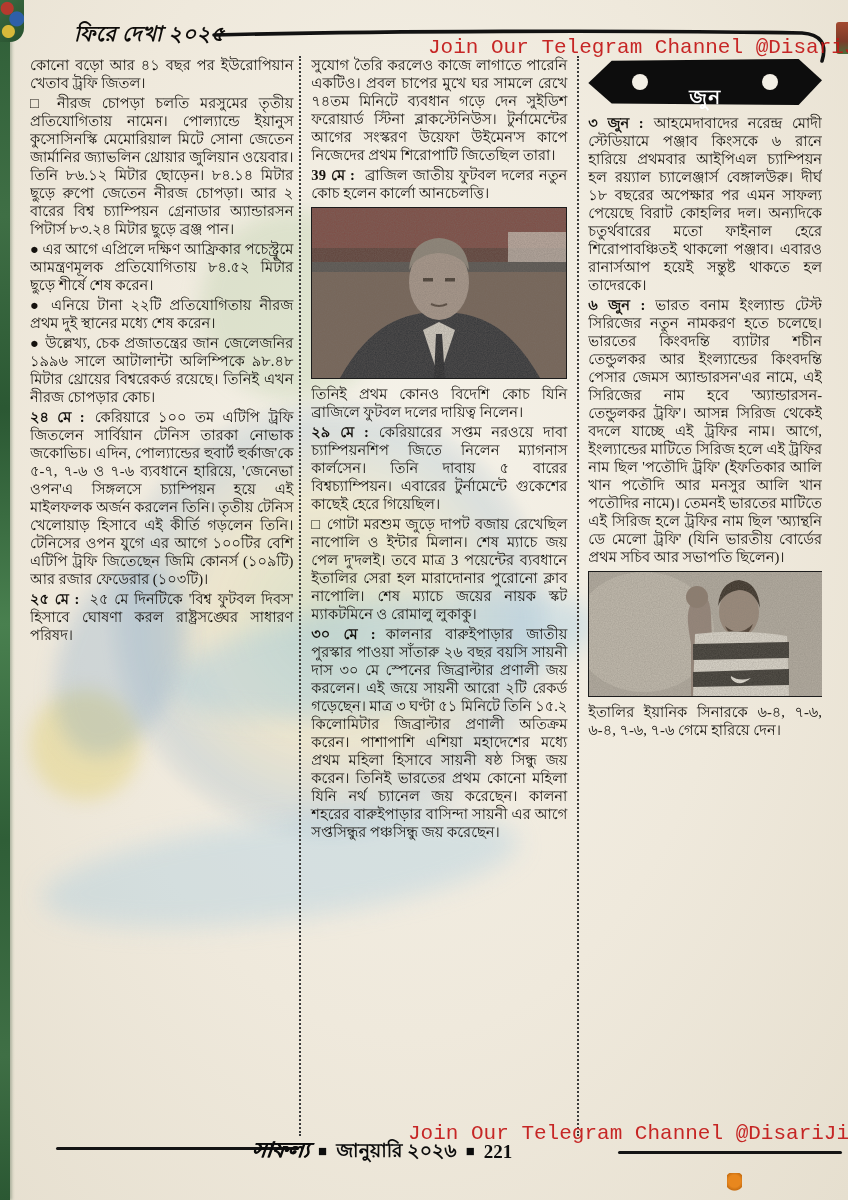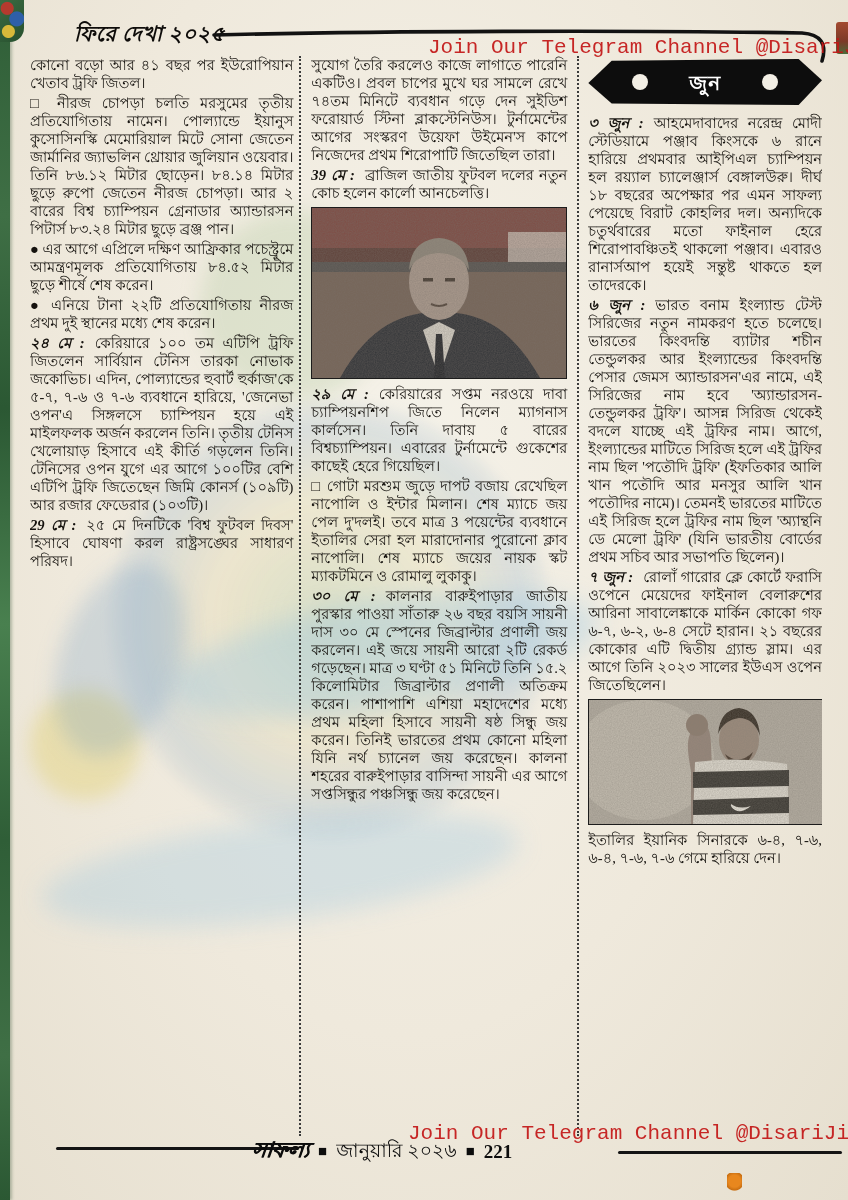--- a/index.html
+++ b/index.html
@@ -44,45 +44,45 @@
   .header-rule{position:absolute;left:212px;top:24px;z-index:8;}
   .telegram{position:absolute;z-index:30;color:#c31616;font-size:21px;
     font-family:Liberation Mono, monospace;white-space:nowrap;opacity:.92;}
   .telegram.top{left:428px;top:36px;}
   .telegram.bottom{left:408px;top:1122px;}
   
   .columns{position:absolute;left:30px;top:56px;width:792px;height:1080px;z-index:5;display:flex;}
   .col{overflow:hidden;}
   .col p{margin:0 0 2px 0;text-align:justify;font-size:14.6px;line-height:18px;
     font-family:"Liberation Serif","DejaVu Sans",serif;}
-  .col p .pfx{font-weight:bold;margin-right:10px;font-style:italic;}
+  .col p .pfx{font-weight:bold;margin-right:10px;}
   .col1{width:284px;padding-right:6px;}
   .col2{width:276px;border-left:2px dotted #3b3b3b;border-right:2px dotted #3b3b3b;padding:0 10px;}
   .col3{width:252px;padding-left:9px;position:relative;}
   
   .jun-wrap{position:relative;height:46px;margin:3px 0 9px 0;}
   .jun-hex{position:absolute;inset:0;background:#0d0d0d;
     clip-path:polygon(0% 52%, 10% 4%, 90% 0%, 100% 46%, 90% 100%, 10% 97%);}
   .jun-dot{position:absolute;top:15px;width:16px;height:16px;border-radius:50%;background:#f3efe5;z-index:2;}
   .jun-dot.l{left:44px;} .jun-dot.r{right:44px;}
-  .jun-label{position:absolute;left:0;right:0;top:9px;text-align:center;z-index:2;
+  .jun-label{position:absolute;left:0;right:0;top:23px;text-align:center;z-index:2;
     color:#fff;font-weight:bold;font-size:20px;letter-spacing:1px;}
   
   .photo{display:block;border:1.5px solid #1c1c1c;background:#777;margin:5px 0 6px 0;}
   .caption{font-size:14.6px;line-height:22px;text-align:justify;margin:0;}
   
   .footer-line{position:absolute;height:3px;background:#141414;z-index:10;border-radius:2px;}
   .fl-left{left:56px;top:1147px;width:242px;}
   .fl-right{left:618px;top:1151px;width:224px;}
   .footer{position:absolute;left:252px;top:1134px;z-index:10;display:flex;align-items:center;gap:9px;
     font-size:19px;color:#0c0c0c;white-space:nowrap;}
   .mag-logo{font-weight:900;font-style:italic;font-size:21px;transform:skewX(-6deg);
     text-shadow:.6px 0 #0c0c0c;}
   .sq{font-size:15px;line-height:1;}
-  .footer-issue{font-weight:normal;}
+  .footer-issue{font-weight:bold;}
   .footer-page{font-weight:bold;}
 </style>
 </head>
 <body>
 
 <div class="page">
 
   <div class="scan-edge"></div>
   <div class="corner-ornament"></div>
   <div class="mark-top-right"></div>
@@ -101,22 +101,23 @@
   </svg>
   <div class="telegram top">Join Our Telegram Channel @DisariJibika1</div>
 
   <div class="columns">
 
     <div class="col col1">
       <p><span>কোনো বড়ো আর ৪১ বছর পর ইউরোপিয়ান খেতাব ট্রফি জিতল।</span></p>
       <p><span>□ নীরজ চোপড়া চলতি মরসুমের তৃতীয় প্রতিযোগিতায় নামেন। পোল্যান্ডে ইয়ানুস কুসোসিনস্কি মেমোরিয়াল মিটে সোনা জেতেন জার্মানির জ্যাভলিন থ্রোয়ার জুলিয়ান ওয়েবার। তিনি ৮৬.১২ মিটার ছোড়েন। ৮৪.১৪ মিটার ছুড়ে রুপো জেতেন নীরজ চোপড়া। আর ২ বারের বিশ্ব চ্যাম্পিয়ন গ্রেনাডার অ্যান্ডারসন পিটার্স ৮৩.২৪ মিটার ছুড়ে ব্রঞ্জ পান।</span></p>
       <p><span>● এর আগে এপ্রিলে দক্ষিণ আফ্রিকার পচেস্ট্রুমে আমন্ত্রণমূলক প্রতিযোগিতায় ৮৪.৫২ মিটার ছুড়ে শীর্ষে শেষ করেন।</span></p>
       <p><span>● এনিয়ে টানা ২২টি প্রতিযোগিতায় নীরজ প্রথম দুই স্থানের মধ্যে শেষ করেন।</span></p>
+      <p><span>● উল্লেখ্য, চেক প্রজাতন্ত্রের জান জেলেজনির ১৯৯৬ সালে আটালান্টা অলিম্পিকে ৯৮.৪৮ মিটার থ্রোয়ের বিশ্বরেকর্ড রয়েছে। তিনিই এখন নীরজ চোপড়ার কোচ।</span></p>
       <p><span class="pfx">২৪ মে :</span><span>কেরিয়ারে ১০০ তম এটিপি ট্রফি জিতলেন সার্বিয়ান টেনিস তারকা নোভাক জকোভিচ। এদিন, পোল্যান্ডের হুবার্ট হুর্কাজ'কে ৫-৭, ৭-৬ ও ৭-৬ ব্যবধানে হারিয়ে, 'জেনেভা ওপন'এ সিঙ্গলসে চ্যাম্পিয়ন হয়ে এই মাইলফলক অর্জন করলেন তিনি। তৃতীয় টেনিস খেলোয়াড় হিসাবে এই কীর্তি গড়লেন তিনি। টেনিসের ওপন যুগে এর আগে ১০০টির বেশি এটিপি ট্রফি জিতেছেন জিমি কোনর্স (১০৯টি) আর রজার ফেডেরার (১০৩টি)।</span></p>
-      <p><span class="pfx">29 মে :</span><span>২৫ মে দিনটিকে 'বিশ্ব ফুটবল দিবস' হিসাবে ঘোষণা করল রাষ্ট্রসঙ্ঘের সাধারণ পরিষদ।</span></p>
+      <p><span class="pfx">২৫ মে :</span><span>২৫ মে দিনটিকে 'বিশ্ব ফুটবল দিবস' হিসাবে ঘোষণা করল রাষ্ট্রসঙ্ঘের সাধারণ পরিষদ।</span></p>
     </div>
 
     <div class="col col2">
       <p><span>সুযোগ তৈরি করলেও কাজে লাগাতে পারেনি একটিও। প্রবল চাপের মুখে ঘর সামলে রেখে ৭৪তম মিনিটে ব্যবধান গড়ে দেন সুইডিশ ফরোয়ার্ড স্টিনা ব্লাকস্টেনিউস। টুর্নামেন্টের আগের সংস্করণ উয়েফা উইমেন'স কাপে নিজেদের প্রথম শিরোপাটি জিতেছিল তারা।</span></p>
       <p><span class="pfx">39 মে :</span><span>ব্রাজিল জাতীয় ফুটবল দলের নতুন কোচ হলেন কার্লো আনচেলত্তি।</span></p>
 
       <svg class="photo" width="254" height="170" viewBox="0 0 254 170">
         <defs>
           <filter id="grain1" x="0" y="0" width="100%" height="100%">
             <feTurbulence type="fractalNoise" baseFrequency="0.9" numOctaves="2" result="n"></feTurbulence>
@@ -133,35 +134,35 @@
         <path d="M124 126 L130 126 L133 170 L122 170 Z" fill="#171a20"></path>
         <ellipse cx="127" cy="74" rx="30" ry="38" fill="#a6968a"></ellipse>
         <path d="M97 62 Q99 32 127 30 Q155 32 157 62 Q149 46 127 45 Q105 46 97 62 Z" fill="#8b8376"></path>
         <rect x="111" y="70" width="10" height="3.5" fill="#3a3028"></rect>
         <rect x="133" y="70" width="10" height="3.5" fill="#3a3028"></rect>
         <path d="M119 96 Q127 100 135 96" fill="none" stroke="#4a3c32" stroke-width="2"></path>
         <rect width="254" height="170" fill="#c9b9a5" opacity="0.10"></rect>
         <rect width="254" height="170" filter="url(#grain1)"></rect>
       </svg>
 
+      <p><span>তিনিই প্রথম কোনও বিদেশি কোচ যিনি ব্রাজিলে ফুটবল দলের দায়িত্ব নিলেন।</span></p>
       <p><span class="pfx">২৯ মে :</span><span>কেরিয়ারের সপ্তম নরওয়ে দাবা চ্যাম্পিয়নশিপ জিতে নিলেন ম্যাগনাস কার্লসেন। তিনি দাবায় ৫ বারের বিশ্বচ্যাম্পিয়ন। এবারের টুর্নামেন্টে গুকেশের কাছেই হেরে গিয়েছিল।</span></p>
       <p><span>□ গোটা মরশুম জুড়ে দাপট বজায় রেখেছিল নাপোলি ও ইন্টার মিলান। শেষ ম্যাচে জয় পেল দু'দলই। তবে মাত্র 3 পয়েন্টের ব্যবধানে ইতালির সেরা হল মারাদোনার পুরোনো ক্লাব নাপোলি। শেষ ম্যাচে জয়ের নায়ক স্কট ম্যাকটমিনে ও রোমালু লুকাকু।</span></p>
       <p><span class="pfx">৩০ মে :</span><span>কালনার বারুইপাড়ার জাতীয় পুরস্কার পাওয়া সাঁতারু ২৬ বছর বয়সি সায়নী দাস ৩০ মে স্পেনের জিব্রাল্টার প্রণালী জয় করলেন। এই জয়ে সায়নী আরো ২টি রেকর্ড গড়েছেন। মাত্র ৩ ঘণ্টা ৫১ মিনিটে তিনি ১৫.২ কিলোমিটার জিব্রাল্টার প্রণালী অতিক্রম করেন। পাশাপাশি এশিয়া মহাদেশের মধ্যে প্রথম মহিলা হিসাবে সায়নী ষষ্ঠ সিন্ধু জয় করেন। তিনিই ভারতের প্রথম কোনো মহিলা যিনি নর্থ চ্যানেল জয় করেছেন। কালনা শহরের বারুইপাড়ার বাসিন্দা সায়নী এর আগে সপ্তসিন্ধুর পঞ্চসিন্ধু জয় করেছেন।</span></p>
     </div>
 
     <div class="col col3">
       <div class="jun-wrap">
         <div class="jun-hex"></div>
         <span class="jun-dot l"></span>
         <span class="jun-dot r"></span>
         <div class="jun-label">জুন</div>
       </div>
       <p><span class="pfx">৩ জুন :</span><span>আহমেদাবাদের নরেন্দ্র মোদী স্টেডিয়ামে পঞ্জাব কিংসকে ৬ রানে হারিয়ে প্রথমবার আইপিএল চ্যাম্পিয়ন হল রয়্যাল চ্যালেঞ্জার্স বেঙ্গালউরু। দীর্ঘ ১৮ বছরের অপেক্ষার পর এমন সাফল্য পেয়েছে বিরাট কোহলির দল। অন্যদিকে চতুর্থবারের মতো ফাইনাল হেরে শিরোপাবঞ্চিতই থাকলো পঞ্জাব। এবারও রানার্সআপ হয়েই সন্তুষ্ট থাকতে হল তাদেরকে।</span></p>
       <p><span class="pfx">৬ জুন :</span><span>ভারত বনাম ইংল্যান্ড টেস্ট সিরিজের নতুন নামকরণ হতে চলেছে। ভারতের কিংবদন্তি ব্যাটার শচীন তেন্ডুলকর আর ইংল্যান্ডের কিংবদন্তি পেসার জেমস অ্যান্ডারসন'এর নামে, এই সিরিজের নাম হবে 'অ্যান্ডারসন-তেন্ডুলকর ট্রফি'। আসন্ন সিরিজ থেকেই বদলে যাচ্ছে এই ট্রফির নাম। আগে, ইংল্যান্ডের মাটিতে সিরিজ হলে এই ট্রফির নাম ছিল 'পতৌদি ট্রফি' (ইফতিকার আলি খান পতৌদি আর মনসুর আলি খান পতৌদির নামে)। তেমনই ভারতের মাটিতে এই সিরিজ হলে ট্রফির নাম ছিল 'অ্যান্থনি ডে মেলো ট্রফি' (যিনি ভারতীয় বোর্ডের প্রথম সচিব আর সভাপতি ছিলেন)।</span></p>
-      <p><span class="pfx">৭ জুন :</span><span>রোলাঁ গারোর ক্লে কোর্টে ফরাসি ওপেনে মেয়েদের ফাইনাল বেলারুশের আরিনা সাবালেঙ্কাকে মার্কিন কোকো গফ ৬-৭, ৬-২, ৬-৪ সেটে হারান। ২১ বছরের কোকোর এটি দ্বিতীয় গ্র্যান্ড স্লাম। এর আগে তিনি ২০২৩ সালের ইউএস ওপেন জিতেছিলেন।</span></p>
 
       <svg class="photo" width="243" height="124" viewBox="0 0 243 124">
         <defs>
           <filter id="grain2" x="0" y="0" width="100%" height="100%">
             <feTurbulence type="fractalNoise" baseFrequency="0.85" numOctaves="2" result="n"></feTurbulence>
             <feColorMatrix in="n" type="matrix" values="0 0 0 0 0.22, 0 0 0 0 0.2, 0 0 0 0 0.17, 0 0 0 0.42 0"></feColorMatrix>
           </filter>
         </defs>
         <rect width="243" height="124" fill="#b3aca0"></rect>
         <ellipse cx="55" cy="60" rx="70" ry="60" fill="#c6bfb2" opacity="0.8"></ellipse>

